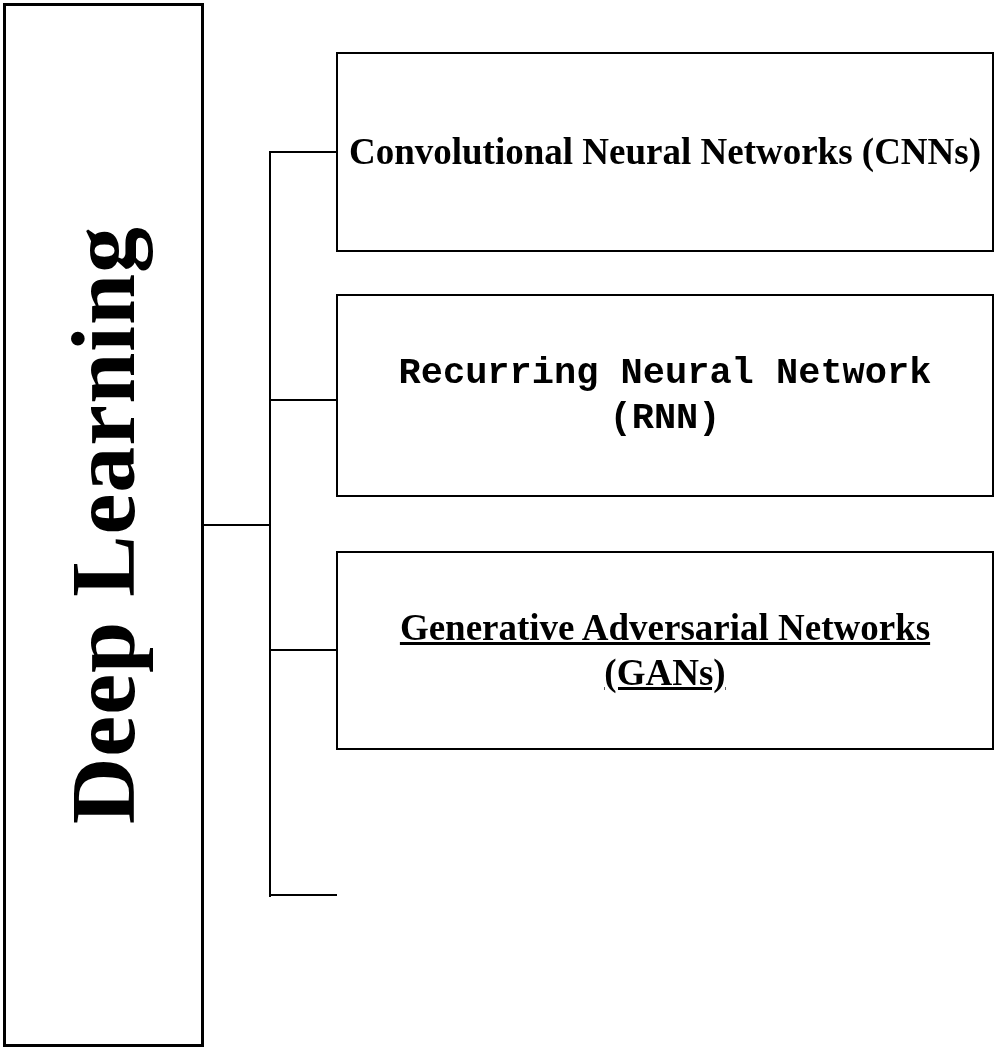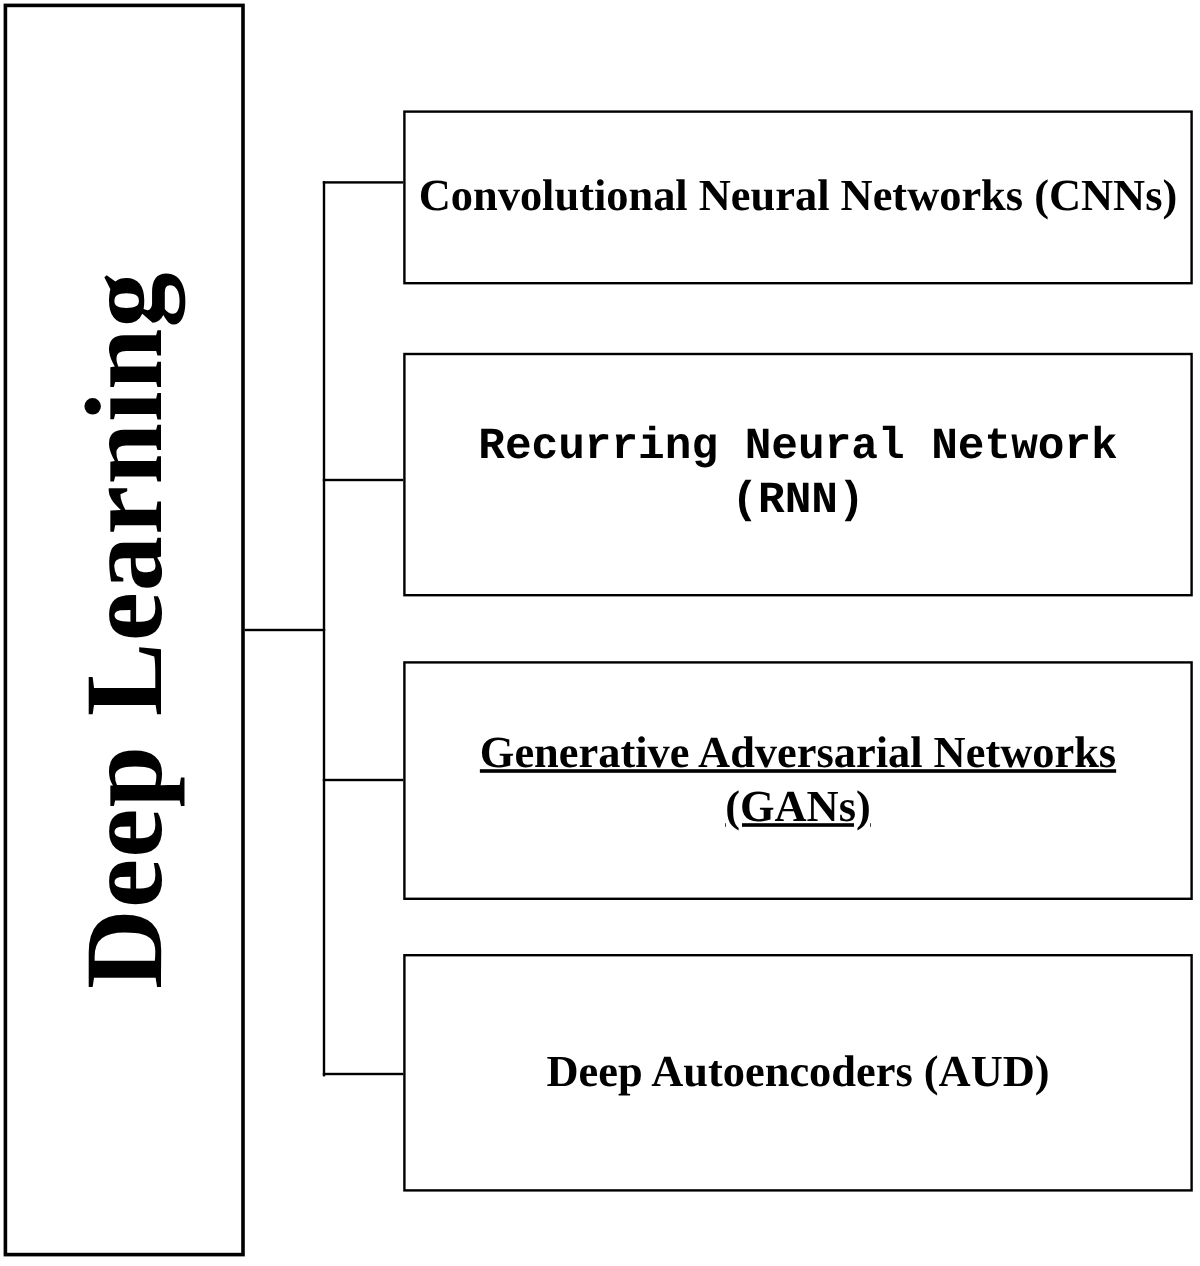--- a/index.html
+++ b/index.html
@@ -45,21 +45,21 @@
     align-items: center;
     justify-content: center;
     text-align: center;
   }
   .branch-box .branch-label {
     font-size: 37px;
     font-weight: bold;
     line-height: 1.2;
     color: #000000;
   }
-  .branch-cnns { top: 52px;  height: 145px; margin-top: 40px; }
+  .branch-cnns { top: 52px;  height: 200px; }
   .branch-rnn  { top: 294px; height: 203px; font-family: Liberation Mono, monospace; }
   .branch-gans { top: 551px; height: 199px; text-decoration: underline; }
   .branch-aud  { top: 795px; height: 198px; }
   .branch-gans .branch-label { max-width: 620px; }
 
   
   .line {
     position: absolute;
     background: #000000;
   }
@@ -92,17 +92,14 @@
   </div>
 
   <div class="branch-box branch-rnn">
     <div class="branch-label">Recurring Neural Network (RNN)</div>
   </div>
 
   <div class="branch-box branch-gans">
     <div class="branch-label">Generative Adversarial Networks (GANs)</div>
   </div>
 
-  <div class="branch-box branch-aud">
-    <div class="branch-label">Deep Autoencoders (AUD)</div>
-  </div>
 
 </div>
 
 </body></html>

